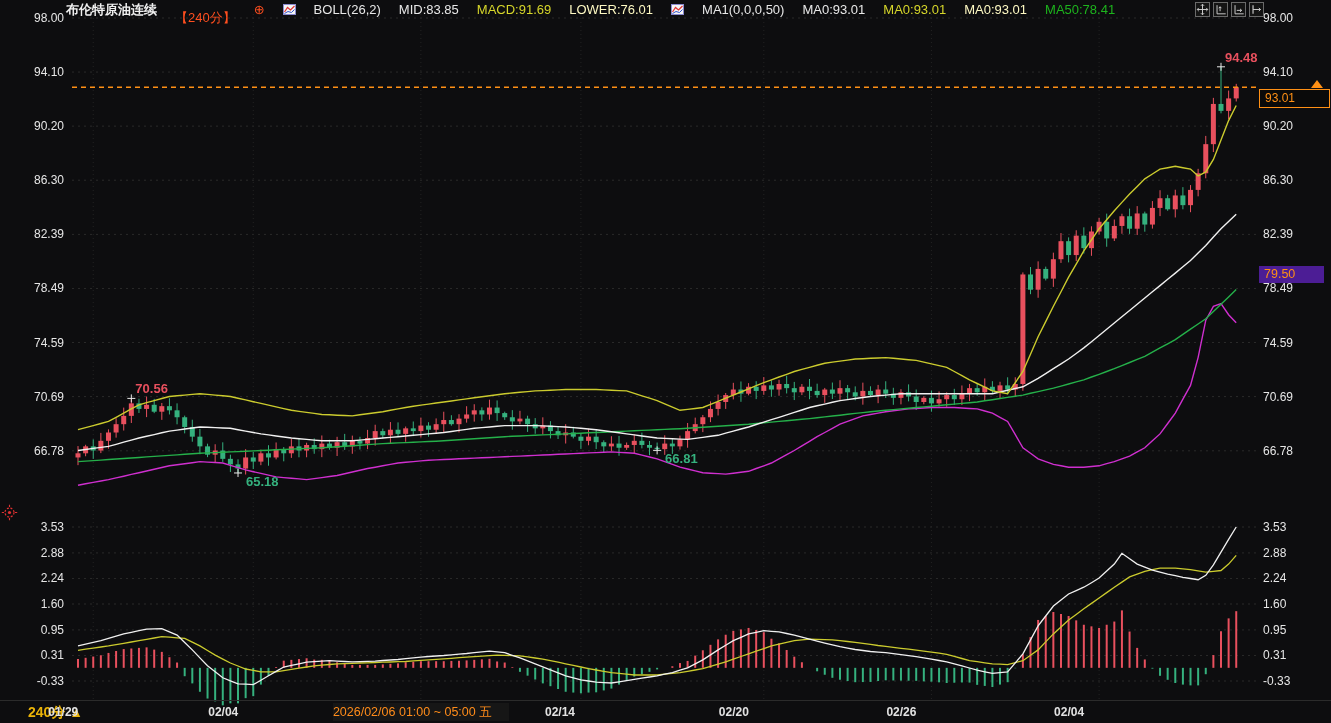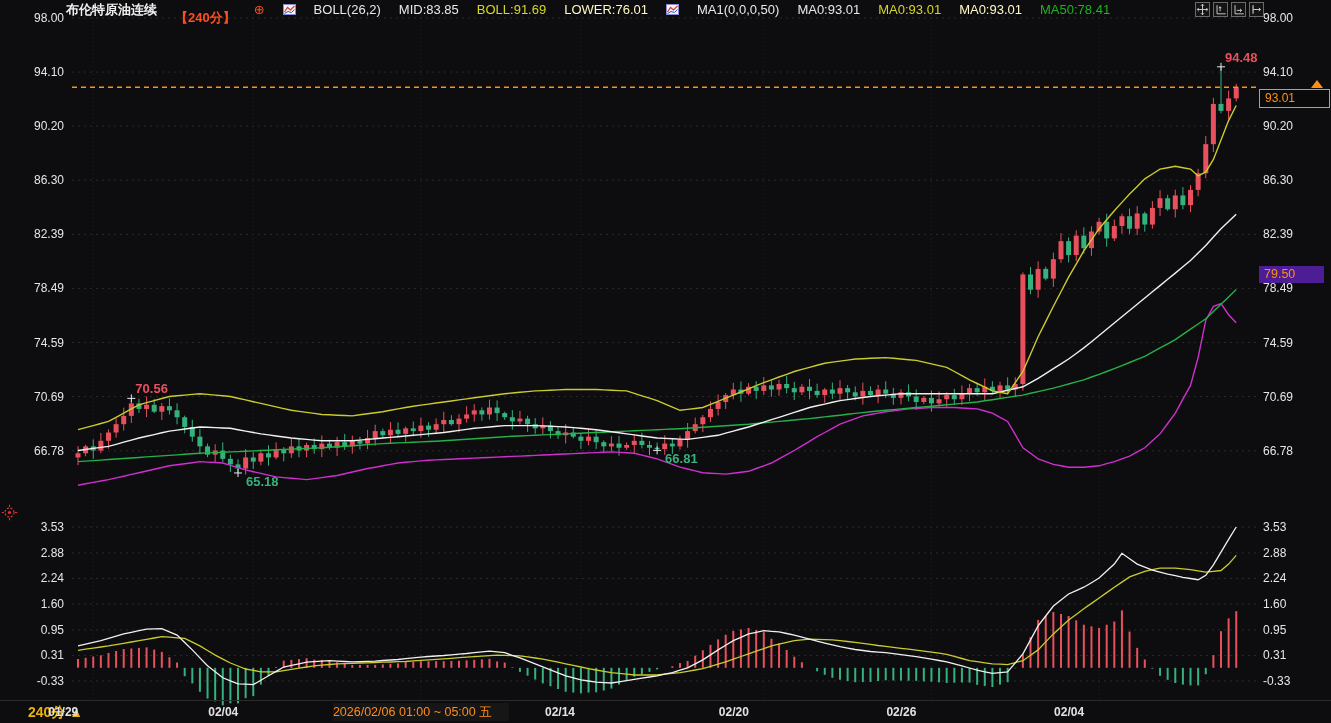--- a/index.html
+++ b/index.html
@@ -2,21 +2,21 @@
 <html><head>
 <meta charset="utf-8">
 <style>
   html,body{margin:0;padding:0;background:#000;}
   #root{position:relative;width:1331px;height:723px;background:#0d0d0f;overflow:hidden;
         font-family:"Liberation Sans","DejaVu Sans",sans-serif;-webkit-font-smoothing:antialiased;}
   #chart-svg{position:absolute;left:0;top:0;}
   .hdr{position:absolute;left:66px;top:1px;height:17px;display:flex;align-items:center;gap:18px;
        font-size:13px;white-space:nowrap;z-index:5;}
   .hdr .sym{color:#f0f0f0;font-weight:700;}
-  .hdr .per{color:#ff4f1f;font-weight:700;margin-top:16px;}
+  .hdr .per{color:#ff4f1f;font-weight:400;margin-top:16px;}
   .hdr .link{color:#ff4f1f;font-size:13px;}
   .hdr .w{color:#e8e8e8;} .hdr .y{color:#d6d62a;} .hdr .m{color:#fef9c3;} .hdr .g{color:#1db31d;}
   .mini-chart{display:inline-block;width:13px;height:11px;}
   #toolbar{position:absolute;left:1195px;top:2px;display:flex;gap:3px;z-index:6;}
   .tbtn{width:15px;height:15px;background:#141414;border:1px solid #6a6a6a;box-sizing:border-box;
         display:flex;align-items:center;justify-content:center;cursor:pointer;}
   .axlab{position:absolute;color:#e6e6e6;font-size:12px;line-height:14px;z-index:4;}
   .axlab.l{left:0;width:64px;text-align:right;}
   .axlab.r{left:1263px;width:66px;text-align:left;}
   #cur-price-box{position:absolute;left:1259px;top:89px;width:64px;height:17px;background:#0a0a0a;
@@ -544,21 +544,21 @@
     <span class="sym">布伦特原油连续</span>
     <span class="per">【240分】</span>
     <span class="link">⊕</span>
     <svg class="mini-chart" viewBox="0 0 13 11">
       <rect x="0.5" y="0.5" width="12" height="10" fill="#f5f5f5" stroke="#8a8ad0"></rect>
       <polyline points="1.5,8 4.5,3.5 7.5,6 11.5,2" fill="none" stroke="#e03333" stroke-width="1.2"></polyline>
       <polyline points="1.5,9.5 5,7.5 8.5,8.5 11.5,5.5" fill="none" stroke="#3355cc" stroke-width="1"></polyline>
     </svg>
     <span class="w">BOLL(26,2)</span>
     <span class="w">MID:83.85</span>
-    <span class="y">BOLL:91.69</span>
+    <span class="y">MACD:91.69</span>
     <span class="m">LOWER:76.01</span>
     <svg class="mini-chart" viewBox="0 0 13 11">
       <rect x="0.5" y="0.5" width="12" height="10" fill="#f5f5f5" stroke="#8a8ad0"></rect>
       <polyline points="1.5,8 4.5,3.5 7.5,6 11.5,2" fill="none" stroke="#e03333" stroke-width="1.2"></polyline>
       <polyline points="1.5,9.5 5,7.5 8.5,8.5 11.5,5.5" fill="none" stroke="#3355cc" stroke-width="1"></polyline>
     </svg>
     <span class="w">MA1(0,0,0,50)</span>
     <span class="w">MA0:93.01</span>
     <span class="y">MA0:93.01</span>
     <span class="m">MA0:93.01</span>

